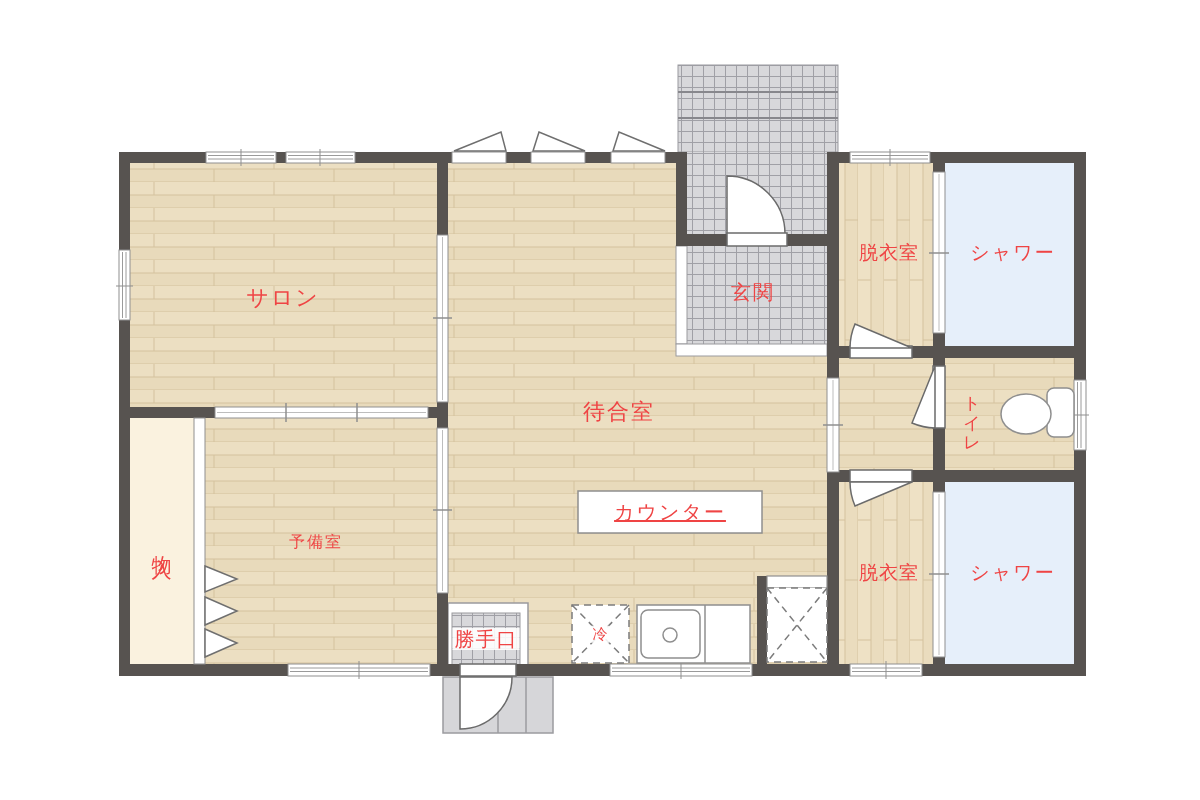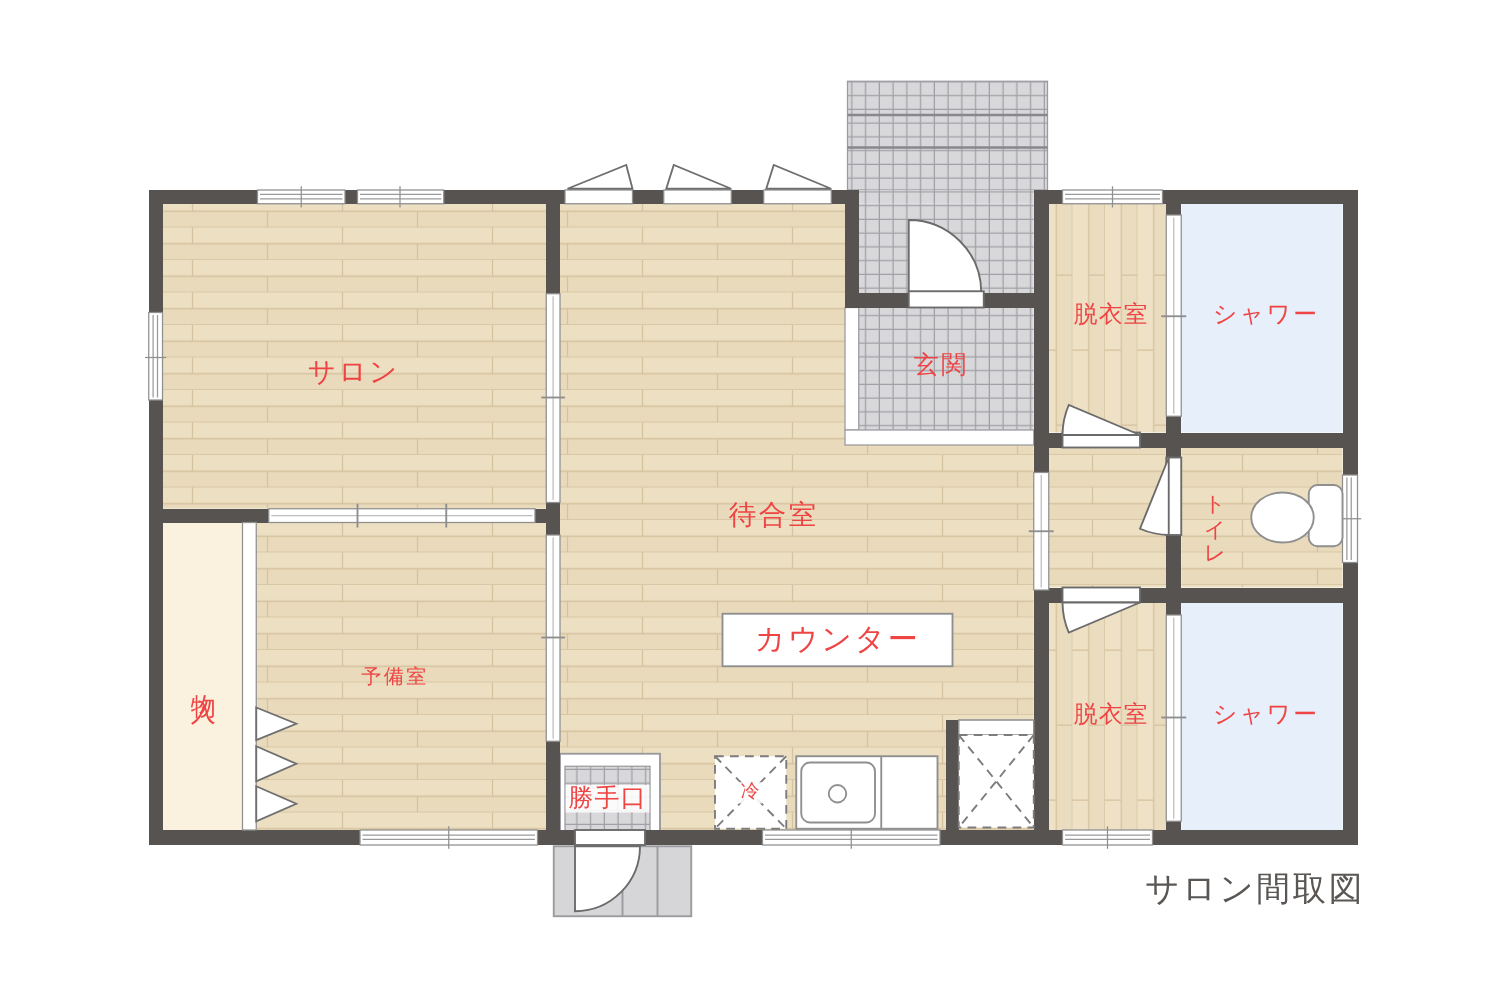--- a/index.html
+++ b/index.html
@@ -277,17 +277,16 @@
   <div class="lbl" style="left:283px;top:298px;font-size:22px;">サロン</div>
   <div class="lbl" style="left:619px;top:412px;font-size:22px;">待合室</div>
   <div class="lbl" style="left:316px;top:542px;font-size:16px;text-align:center;">予備室</div>
   <div class="lbl" style="left:753px;top:292px;font-size:20px;">玄関</div>
   <div class="lbl lbl-v" style="left:162px;top:543px;font-size:20px;">物入</div>
   <div class="lbl" style="left:889px;top:253px;font-size:19px;letter-spacing:1px;">脱衣室</div>
   <div class="lbl" style="left:1013px;top:253px;font-size:19px;">シャワー</div>
   <div class="lbl lbl-v" style="left:971px;top:414px;font-size:17px;letter-spacing:1px;">トイレ</div>
   <div class="lbl" style="left:889px;top:573px;font-size:19px;letter-spacing:1px;">脱衣室</div>
   <div class="lbl" style="left:1013px;top:573px;font-size:19px;">シャワー</div>
-  <div class="lbl" style="left:670px;top:512px;font-size:24px;">カウンター</div>
+  <div class="lbl" style="left:670px;top:512px;font-size:20px;text-decoration:underline;">カウンター</div>
   <div class="lbl lbl-bg" style="left:486px;top:639px;font-size:20px;letter-spacing:1px;">勝手口</div>
   <div class="lbl lbl-bg" style="left:600px;top:634px;font-size:15px;letter-spacing:0;">冷</div>
-  <div class="title" style="left:1004px;top:711px;">サロン間取図</div>
 </div>
 
 </body></html>

